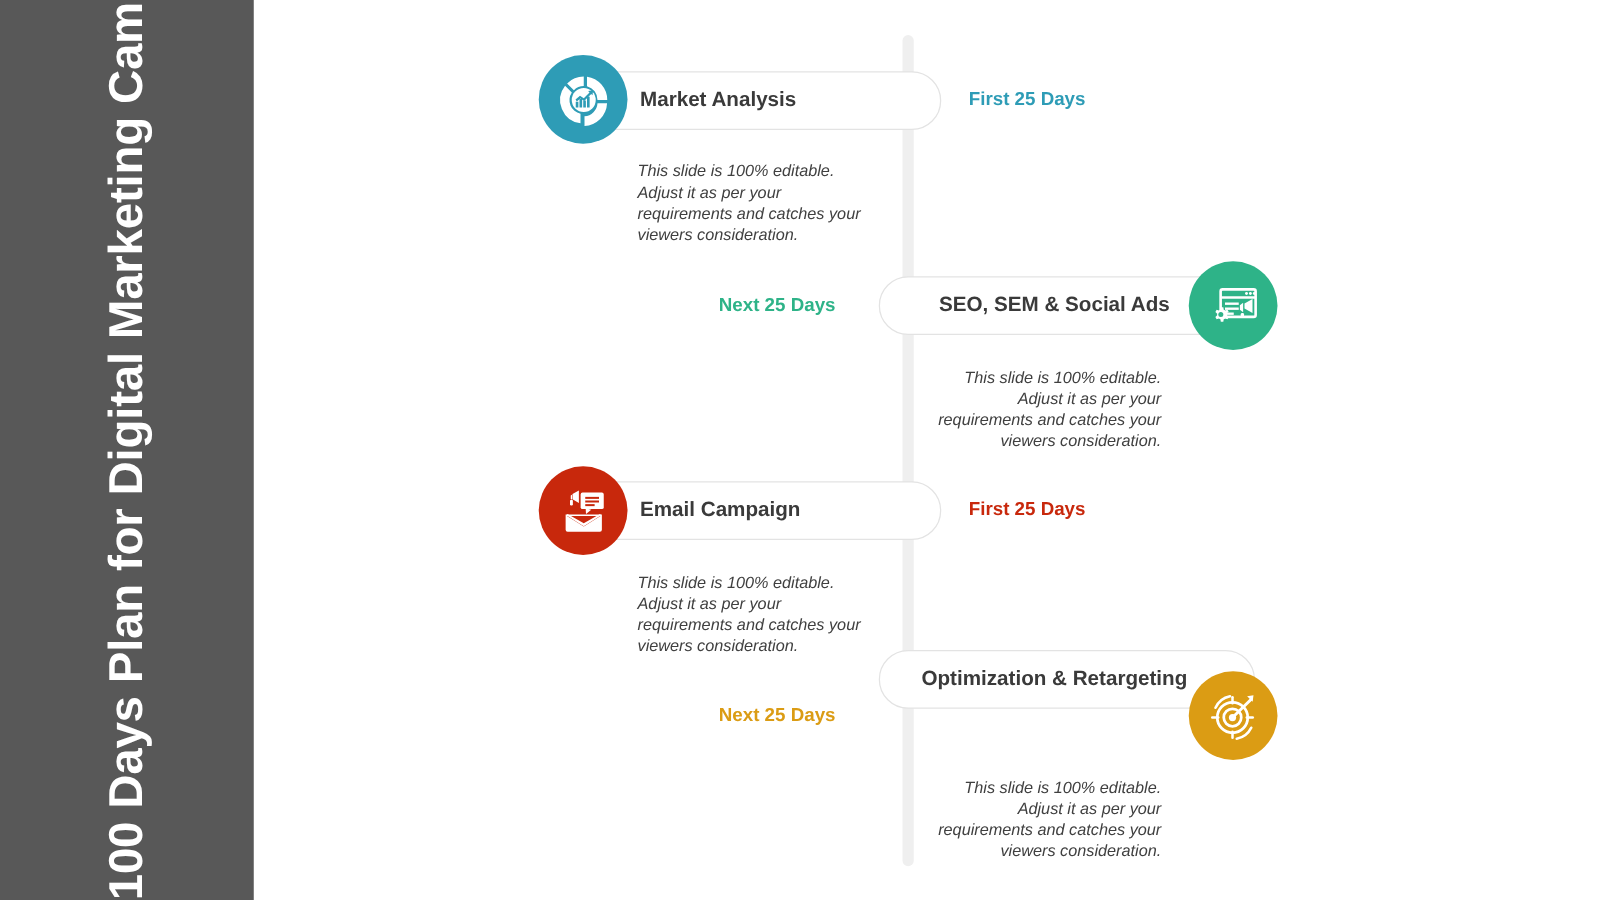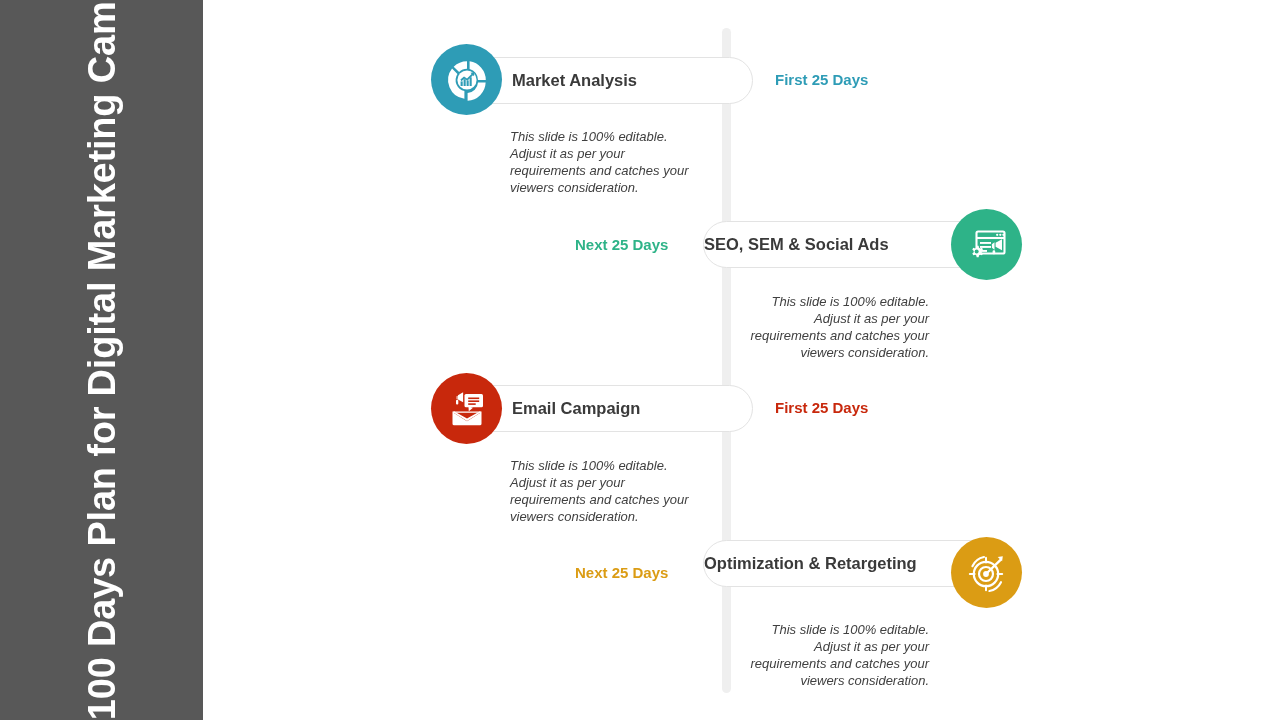--- a/index.html
+++ b/index.html
@@ -78,21 +78,21 @@
   .pill-title {
     font-size: 16.5px;
     font-weight: bold;
     color: #3a3a3a;
     white-space: nowrap;
     text-align: center;
   }
   .pill.left .pill-title { padding-left: 59px; }
   .pill.right .pill-title {
     width: 100%;
-    text-align: left;
+    text-align: center;
     padding-right: 20px;
     box-sizing: border-box;
   }
 
   
   .icon-circle {
     position: absolute;
     width: 71px;
     height: 71px;
     border-radius: 50%;
@@ -140,21 +140,21 @@
   #row2-day    { left: 575px; top: 236px; color: #2EB388; }
   #row2-desc   { left: 737px; top: 278px; }
 
   
   #row3-pill   { left: 452px; top: 385px; width: 301px; }
   #row3-icon   { left: 431px; top: 373px; background: #C8280C; }
   #row3-day    { left: 775px; top: 399px; color: #C8280C; }
   #row3-desc   { left: 510px; top: 442px; }
 
   
-  #row4-pill   { left: 703px; top: 540px; width: 301px; }
+  #row4-pill   { left: 703px; top: 520px; width: 301px; }
   #row4-icon   { left: 951px; top: 537px; background: #DB9C14; }
   #row4-day    { left: 575px; top: 564px; color: #DB9C14; }
   #row4-desc   { left: 737px; top: 606px; }
 </style>
 </head>
 <body>
 
 <div class="sidebar">
   <div class="sidebar-title-wrap">
     <div class="sidebar-title">100 Days Plan for Digital Marketing Campaign</div>

